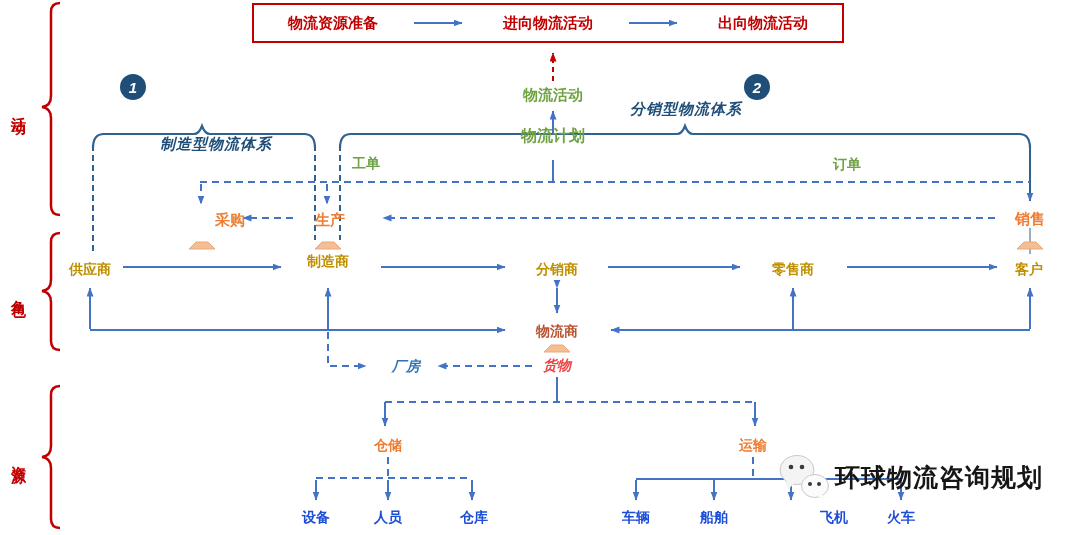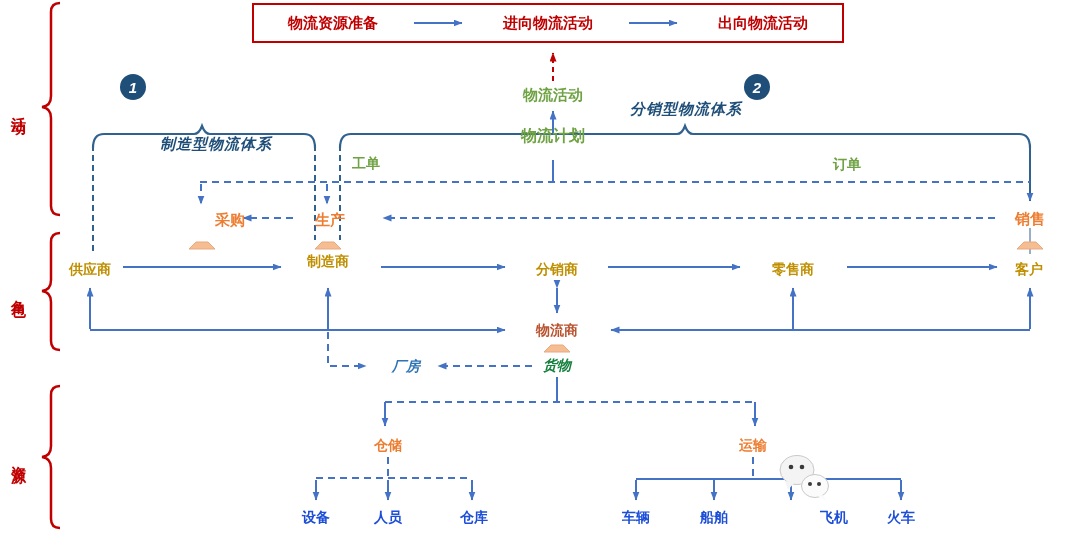--- a/index.html
+++ b/index.html
@@ -9,23 +9,23 @@
   }
   #wires{position:absolute;left:0;top:0;}
   .lbl{
     position:absolute;transform:translate(-50%,-50%);
     font-weight:bold;white-space:nowrap;font-size:14px;line-height:1;
   }
   .green{color:#6FA243;}
   .orange{color:#ED7D31;font-size:15px;}
   .gold{color:#BF8F00;}
   .navy{color:#1d4ed8;}
-  .brown{color:#B9532F;font-family:Liberation Serif, serif;}
+  .brown{color:#B9532F;}
   .bluetxt{color:#2E74B5;font-style:italic;}
-  .navyit{color:#15803d;font-style:italic;}
+  .navyit{color:#ef4444;font-style:italic;}
   .sys{color:#1F4E79;font-style:italic;font-size:15px;letter-spacing:1px;}
   .vlbl{
     position:absolute;transform:translate(-50%,-50%);
     writing-mode:vertical-rl;text-orientation:upright;
     color:#C00000;font-weight:bold;font-size:15px;letter-spacing:3px;line-height:1;
   }
   #top-box{
     position:absolute;left:252px;top:3px;width:592px;height:40px;
     background:#fff;border:2.5px solid #C00000;
     display:flex;align-items:center;justify-content:space-between;
@@ -184,15 +184,16 @@
     <svg width="56" height="54" viewBox="0 0 56 54">
       <ellipse cx="22" cy="20" rx="17" ry="14.5" fill="#f4f4f4" stroke="#c9c9c9" stroke-width="1"></ellipse>
       <polygon points="10,31 13,40 20,32" fill="#f4f4f4"></polygon>
       <circle cx="16" cy="17" r="2.3" fill="#3a3a3a"></circle>
       <circle cx="27" cy="17" r="2.3" fill="#3a3a3a"></circle>
       <ellipse cx="40" cy="36" rx="13.5" ry="11.5" fill="#fbfbfb" stroke="#c9c9c9" stroke-width="1"></ellipse>
       <polygon points="48,45 52,52 43,46" fill="#fbfbfb"></polygon>
       <circle cx="35" cy="34" r="2" fill="#3a3a3a"></circle>
       <circle cx="44" cy="34" r="2" fill="#3a3a3a"></circle>
     </svg>
+    <span class="wm-text">环球物流咨询规划</span>
   </div>
 
 </div>
 
 </body></html>

